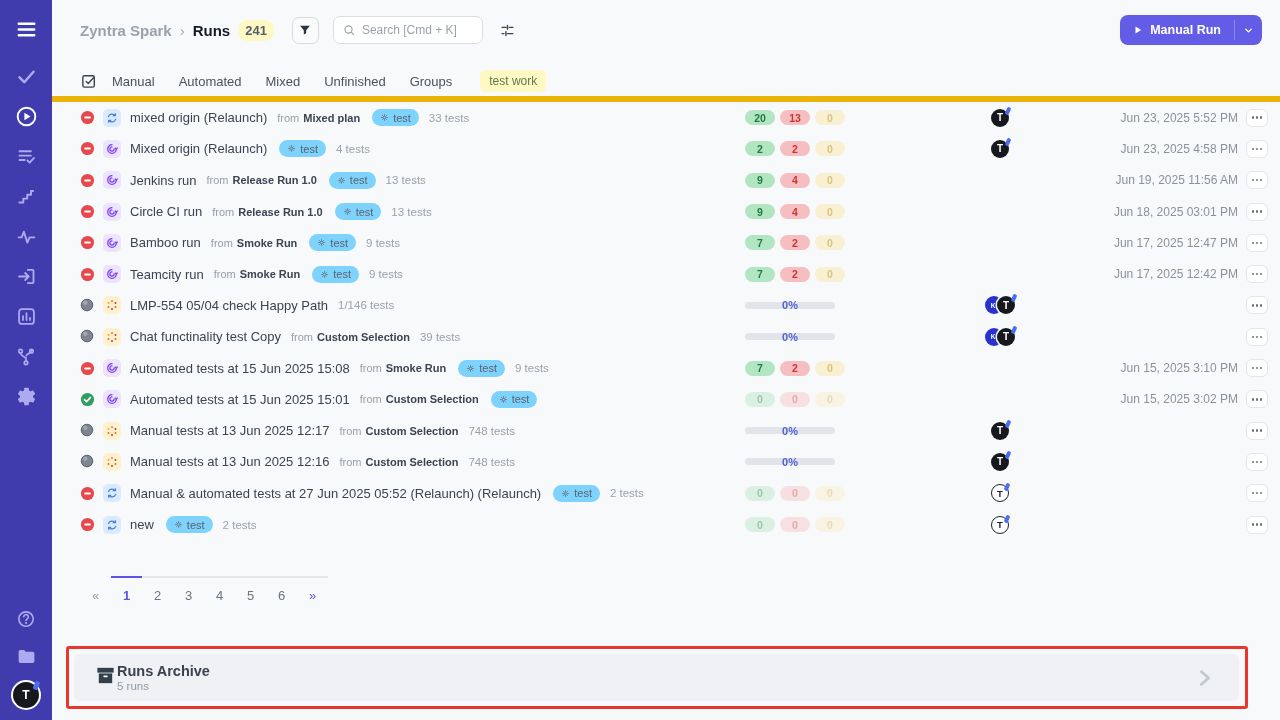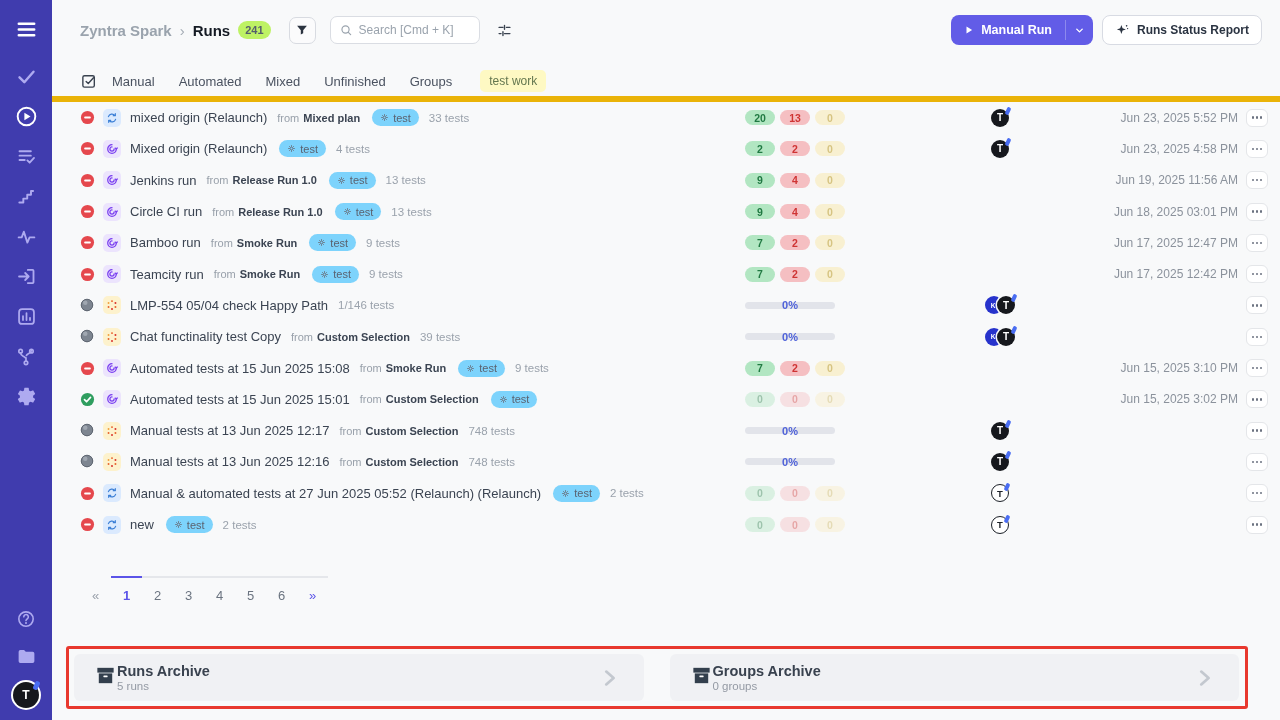--- a/index.html
+++ b/index.html
@@ -16,21 +16,21 @@
   .avatar-acc { position:absolute; top:-1px; right:0px; width:5px; height:9px; background:#4a6df2; border-radius:2px; transform:rotate(26deg); }
 
   
   .main { position:absolute; left:52px; top:0; width:1228px; height:720px; }
 
   
   .header { position:absolute; left:28px; right:18px; top:13px; height:34px; display:flex; align-items:center; }
   .crumb-project { font-size:15px; font-weight:600; color:#9aa3ad; }
   .crumb-sep { font-size:15px; color:#a5adb6; margin:0 8px; }
   .crumb-page { font-size:15px; font-weight:700; color:#151b24; }
-  .count-badge { margin-left:8px; background:#bef264; color:#555e6b; font-size:11px; font-weight:700; border-radius:9px; padding:3px 7px; }
+  .count-badge { margin-left:8px; background:#fef9c3; color:#555e6b; font-size:13px; font-weight:700; border-radius:9px; padding:3px 7px; }
   .filter-btn { margin-left:18px; width:27px; height:27px; border:1px solid #d8dbe1; border-radius:7px; background:#fbfbfc; display:flex; align-items:center; justify-content:center; cursor:pointer; }
   .search-box { margin-left:14px; width:150px; height:28px; border:1px solid #dadde3; border-radius:7px; background:#fff; display:flex; align-items:center; padding:0 9px; gap:6px; }
   .search-box input { border:none; outline:none; width:110px; font-size:12px; color:#39424f; font-family:"Liberation Sans",sans-serif; background:transparent; }
   .search-box input::placeholder { color:#9aa3ad; }
   .sliders-btn { margin-left:12px; width:26px; height:26px; display:flex; align-items:center; justify-content:center; cursor:pointer; }
   .header-right { margin-left:auto; display:flex; align-items:center; gap:9px; }
   .manual-run { display:flex; align-items:stretch; height:30px; background:#625ce7; border-radius:8px; overflow:hidden; cursor:pointer; }
   .mr-main { display:flex; align-items:center; gap:7px; padding:0 13px; }
   .mr-label { color:#fff; font-size:12.5px; font-weight:700; }
   .mr-split { width:1px; background:rgba(255,255,255,.28); margin:5px 0; }
@@ -212,28 +212,20 @@
             </svg>
           <span class="mr-label">Manual Run</span>
         </div>
         <div class="mr-split"></div>
         <div class="mr-caret">
           <svg viewBox="0 0 16 16" width="11" height="11">
               <path d="M4 6l4 4 4-4" stroke="#fff" stroke-width="2" fill="none" stroke-linecap="round" stroke-linejoin="round"></path>
             </svg>
         </div>
       </div>
-      <div class="report-btn">
-        <svg viewBox="0 0 20 20" width="15" height="15">
-            <path d="M8.5 2.5l1.6 4.4 4.4 1.6-4.4 1.6-1.6 4.4-1.6-4.4L2.5 8.5l4.4-1.6z" fill="#2b3442"></path>
-            <circle cx="15.5" cy="3.8" r="1.1" fill="#2b3442"></circle>
-            <circle cx="16.8" cy="7.4" r="0.9" fill="#2b3442"></circle>
-          </svg>
-        <span class="report-label">Runs Status Report</span>
-      </div>
     </div>
   </div>
 
   <div class="tabs">
     <span class="tabs-select-icon">
       <svg viewBox="0 0 22 22" width="18" height="18" fill="none" stroke="#39424f" stroke-width="1.7" stroke-linecap="round" stroke-linejoin="round">
           <rect x="3.5" y="4.5" width="14" height="14" rx="2"></rect>
           <path d="M7.5 11.5l2.6 2.6 6.4-7.1"></path>
         </svg>
     </span>
@@ -817,30 +809,14 @@
         <div class="archive-text">
           <div class="archive-title">Runs Archive</div>
           <div class="archive-sub">5 runs</div>
         </div>
         <span class="archive-chevron">
           <svg viewBox="0 0 24 24" width="22" height="22" fill="none" stroke="#c3c8cf" stroke-width="3" stroke-linecap="round" stroke-linejoin="round">
             <path d="M9 5l8 7-8 7"></path>
           </svg>
         </span>
       </div>
-      <div class="archive-card">
-        <span><svg viewBox="0 0 24 24" width="23" height="23">
-            <path d="M3.5 4h17v5h-17z" fill="#333f4d"></path>
-            <path d="M5 9.8h14V20H5z" fill="#333f4d"></path>
-            <rect x="9.8" y="12" width="4.4" height="1.9" rx="0.5" fill="#fff"></rect>
-          </svg></span>
-        <div class="archive-text">
-          <div class="archive-title">Groups Archive</div>
-          <div class="archive-sub">0 groups</div>
-        </div>
-        <span class="archive-chevron">
-          <svg viewBox="0 0 24 24" width="22" height="22" fill="none" stroke="#c3c8cf" stroke-width="3" stroke-linecap="round" stroke-linejoin="round">
-            <path d="M9 5l8 7-8 7"></path>
-          </svg>
-        </span>
-      </div>
     </div>
 </div>
 
 </body></html>

